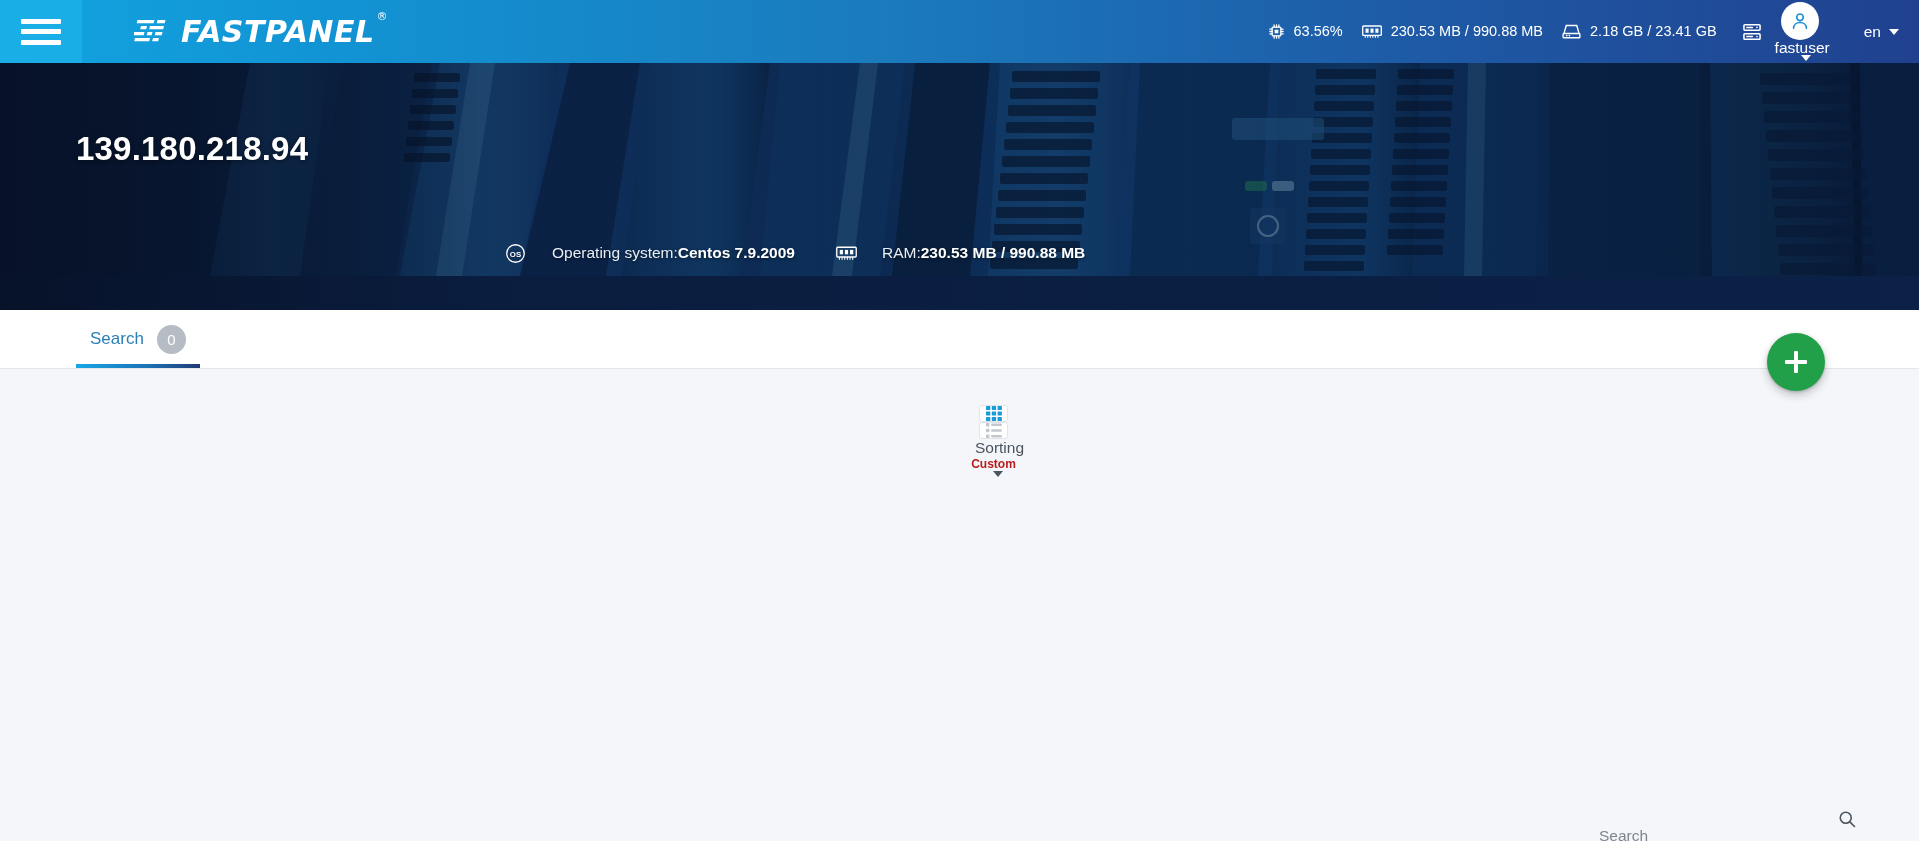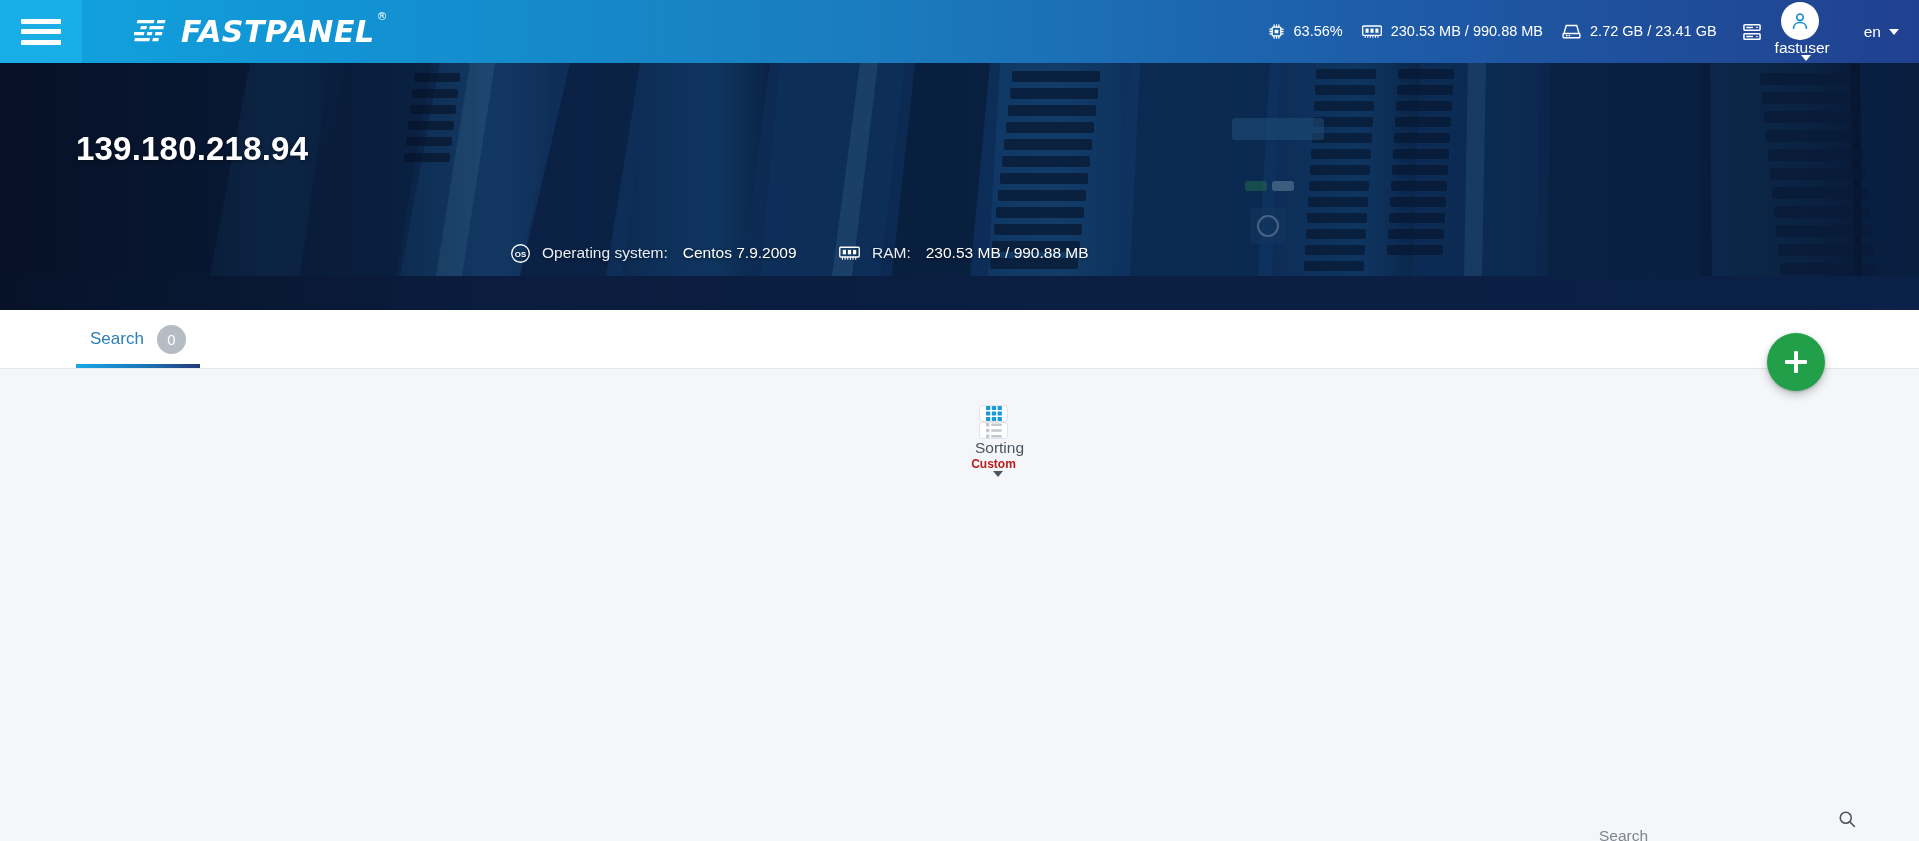--- a/index.html
+++ b/index.html
@@ -188,27 +188,27 @@
     display: flex;
     align-items: center;
     height: 40px;
     color: #e8eef6;
     font-size: 15.5px;
     white-space: nowrap;
     text-shadow: 0 1px 3px rgba(0,0,0,0.5);
   }
   .info-row .ic {
     width: 26px;
-    margin-right: 11px;
-    display: flex;
-    align-items: center;
-    justify-content: flex-end;
+    margin-right: 21px;
+    display: flex;
+    align-items: center;
+    justify-content: flex-start;
     flex: 0 0 26px;
   }
-  .info-row b { color: #ffffff; font-weight: normal; margin-left: 15px; }
+  .info-row b { color: #ffffff; font-weight: bold; margin-left: 0; }
 
   
   .tabbar {
     position: relative;
     height: 58px;
     background: #ffffff;
     display: flex;
     align-items: stretch;
     padding-left: 76px;
     z-index: 10;
@@ -406,21 +406,21 @@
 
     <div class="stat">
       <span class="ic">
         <svg width="21" height="19" viewBox="0 0 24 20" fill="none" stroke="#ffffff" stroke-width="1.6">
           <path d="M3.4 12.2 6 3.2h12l2.6 9"></path>
           <rect x="2.4" y="12.2" width="19.2" height="5" rx="1"></rect>
           <circle cx="6.6" cy="14.7" r="1" fill="#ffffff" stroke="none"></circle>
           <circle cx="9.6" cy="14.7" r="1" fill="#ffffff" stroke="none"></circle>
         </svg>
       </span>
-      <span class="stat-label">2.72 GB / 23.41 GB</span>
+      <span class="stat-label">2.18 GB / 23.41 GB</span>
     </div>
 
     <div class="srv-icon-btn">
       <svg width="22" height="22" viewBox="0 0 24 24" fill="none" stroke="#ffffff" stroke-width="1.7">
         <rect x="3.2" y="4" width="17.6" height="6" rx="1"></rect>
         <rect x="3.2" y="14" width="17.6" height="6" rx="1"></rect>
         <path d="M6.4 7h6M6.4 17h6" stroke-linecap="round"></path>
         <circle cx="17.4" cy="7" r="0.9" fill="#ffffff" stroke="none"></circle>
         <circle cx="17.4" cy="17" r="0.9" fill="#ffffff" stroke="none"></circle>
       </svg>

